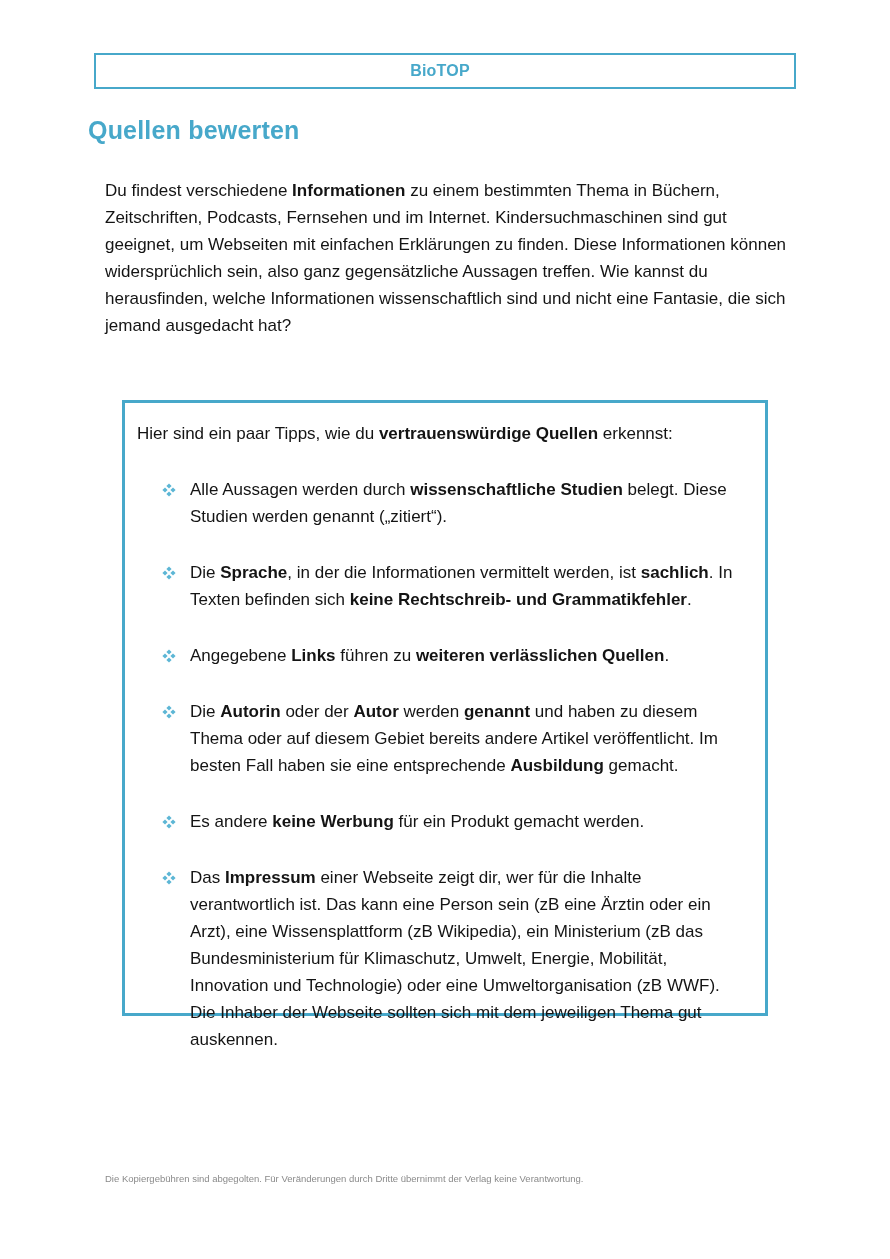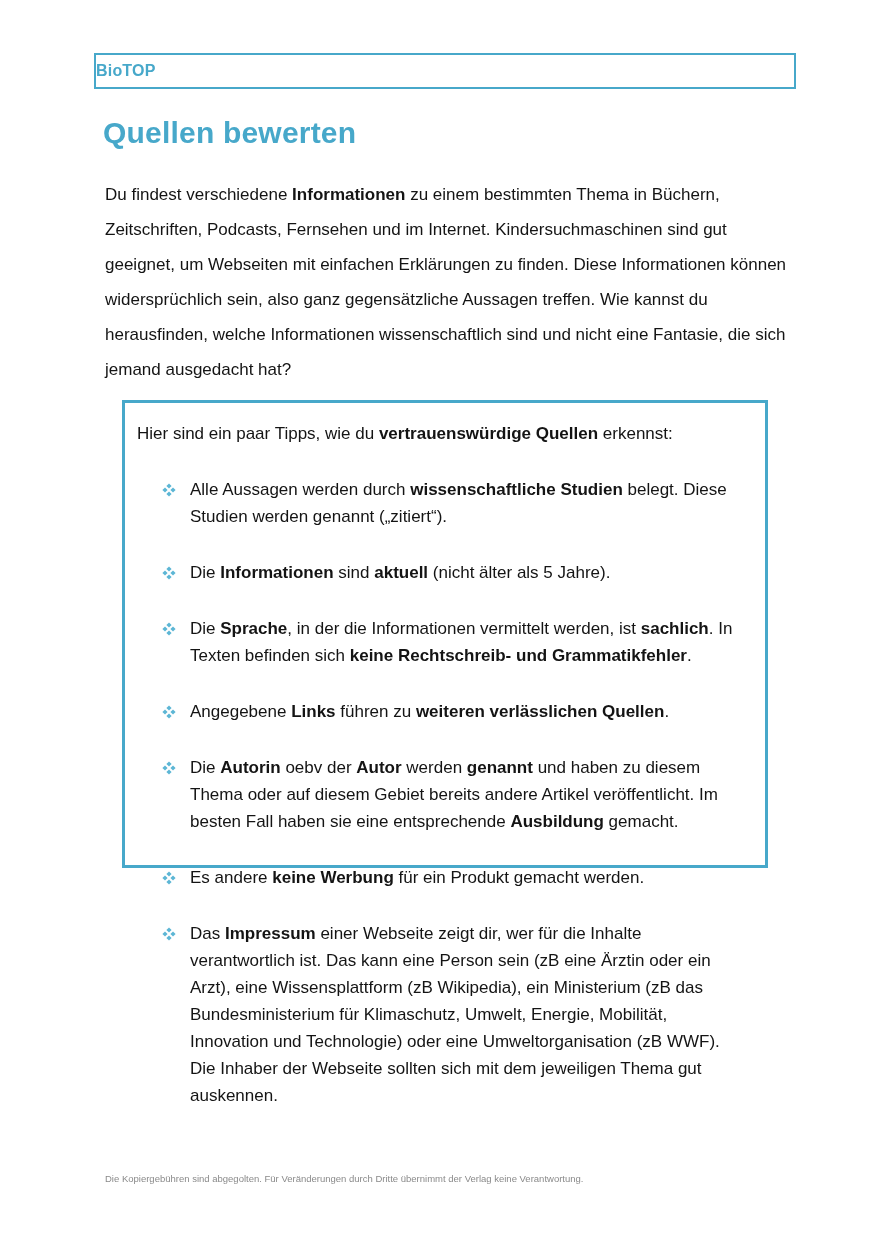--- a/index.html
+++ b/index.html
@@ -10,48 +10,48 @@
     position: relative;
     overflow: hidden;
   }
   .page { position: absolute; inset: 0; background: #ffffff; }
 
   .header-box {
     position: absolute; left: 94px; top: 53px;
     width: 702px; height: 36px;
     border: 2px solid var(--accent);
     box-sizing: border-box;
-    display: flex; align-items: center; justify-content: flex-start;
+    display: flex; align-items: center; justify-content: center;
     padding-right: 10px;
   }
   .brand {
     color: var(--accent);
     font-weight: bold;
     font-size: 16px;
     letter-spacing: 0.2px;
   }
 
   .title {
-    position: absolute; left: 103px; top: 116px;
+    position: absolute; left: 88px; top: 116px;
     margin: 0;
-    font-size: 30px; font-weight: bold;
+    font-size: 25px; font-weight: bold;
     color: var(--accent);
     letter-spacing: 0.2px;
   }
 
   .intro {
     position: absolute; left: 105px; top: 177px;
     width: 690px;
     margin: 0;
-    font-size: 17px; line-height: 35px;
+    font-size: 17px; line-height: 27px;
   }
 
   .tips-box {
     position: absolute; left: 122px; top: 400px;
-    width: 646px; height: 468px;
+    width: 646px; height: 616px;
     border: 3px solid var(--accent);
     box-sizing: border-box;
     padding: 17px 18px 0 12px;
   }
   .tips-intro {
     margin: 0 0 16px 0;
     font-size: 17px; line-height: 27px;
   }
   .tips-list {
     list-style: none;
@@ -116,33 +116,20 @@
         <span class="bullet">
           <svg viewBox="0 0 14 14" aria-hidden="true">
               <g fill="#5cb6d5">
                 <path d="M7 0.4 L9.6 3 L7 5.6 L4.4 3 Z"></path>
                 <path d="M3 4.4 L5.6 7 L3 9.6 L0.4 7 Z"></path>
                 <path d="M11 4.4 L13.6 7 L11 9.6 L8.4 7 Z"></path>
                 <path d="M7 8.4 L9.6 11 L7 13.6 L4.4 11 Z"></path>
               </g>
             </svg>
         </span>
-        <span class="tip-text"><span>Die </span><b>Informationen</b><span> sind </span><b>aktuell</b><span> (nicht älter als 5 Jahre).</span></span>
-      </li>
-      <li class="tip">
-        <span class="bullet">
-          <svg viewBox="0 0 14 14" aria-hidden="true">
-              <g fill="#5cb6d5">
-                <path d="M7 0.4 L9.6 3 L7 5.6 L4.4 3 Z"></path>
-                <path d="M3 4.4 L5.6 7 L3 9.6 L0.4 7 Z"></path>
-                <path d="M11 4.4 L13.6 7 L11 9.6 L8.4 7 Z"></path>
-                <path d="M7 8.4 L9.6 11 L7 13.6 L4.4 11 Z"></path>
-              </g>
-            </svg>
-        </span>
         <span class="tip-text"><span>Die </span><b>Sprache</b><span>, in der die Informationen vermittelt werden, ist </span><b>sachlich</b><span>. In Texten befinden sich </span><b>keine Rechtschreib- und Grammatikfehler</b><span>.</span></span>
       </li>
       <li class="tip">
         <span class="bullet">
           <svg viewBox="0 0 14 14" aria-hidden="true">
               <g fill="#5cb6d5">
                 <path d="M7 0.4 L9.6 3 L7 5.6 L4.4 3 Z"></path>
                 <path d="M3 4.4 L5.6 7 L3 9.6 L0.4 7 Z"></path>
                 <path d="M11 4.4 L13.6 7 L11 9.6 L8.4 7 Z"></path>
                 <path d="M7 8.4 L9.6 11 L7 13.6 L4.4 11 Z"></path>
@@ -155,21 +142,21 @@
         <span class="bullet">
           <svg viewBox="0 0 14 14" aria-hidden="true">
               <g fill="#5cb6d5">
                 <path d="M7 0.4 L9.6 3 L7 5.6 L4.4 3 Z"></path>
                 <path d="M3 4.4 L5.6 7 L3 9.6 L0.4 7 Z"></path>
                 <path d="M11 4.4 L13.6 7 L11 9.6 L8.4 7 Z"></path>
                 <path d="M7 8.4 L9.6 11 L7 13.6 L4.4 11 Z"></path>
               </g>
             </svg>
         </span>
-        <span class="tip-text"><span>Die </span><b>Autorin</b><span> oebv der </span><b>Autor</b><span> werden </span><b>genannt</b><span> und haben zu diesem Thema oder auf diesem Gebiet bereits andere Artikel veröffentlicht. Im besten Fall haben sie eine entsprechende </span><b>Ausbildung</b><span> gemacht.</span></span>
+        <span class="tip-text"><span>Die </span><b>Autorin</b><span> oder der </span><b>Autor</b><span> werden </span><b>genannt</b><span> und haben zu diesem Thema oder auf diesem Gebiet bereits andere Artikel veröffentlicht. Im besten Fall haben sie eine entsprechende </span><b>Ausbildung</b><span> gemacht.</span></span>
       </li>
       <li class="tip">
         <span class="bullet">
           <svg viewBox="0 0 14 14" aria-hidden="true">
               <g fill="#5cb6d5">
                 <path d="M7 0.4 L9.6 3 L7 5.6 L4.4 3 Z"></path>
                 <path d="M3 4.4 L5.6 7 L3 9.6 L0.4 7 Z"></path>
                 <path d="M11 4.4 L13.6 7 L11 9.6 L8.4 7 Z"></path>
                 <path d="M7 8.4 L9.6 11 L7 13.6 L4.4 11 Z"></path>
               </g>

